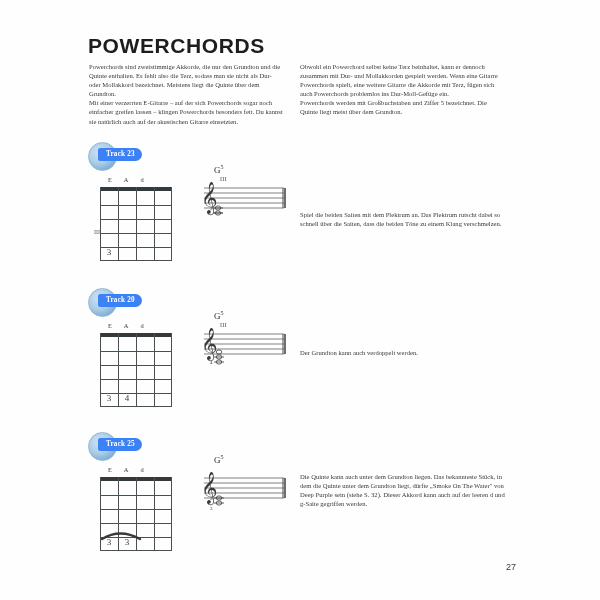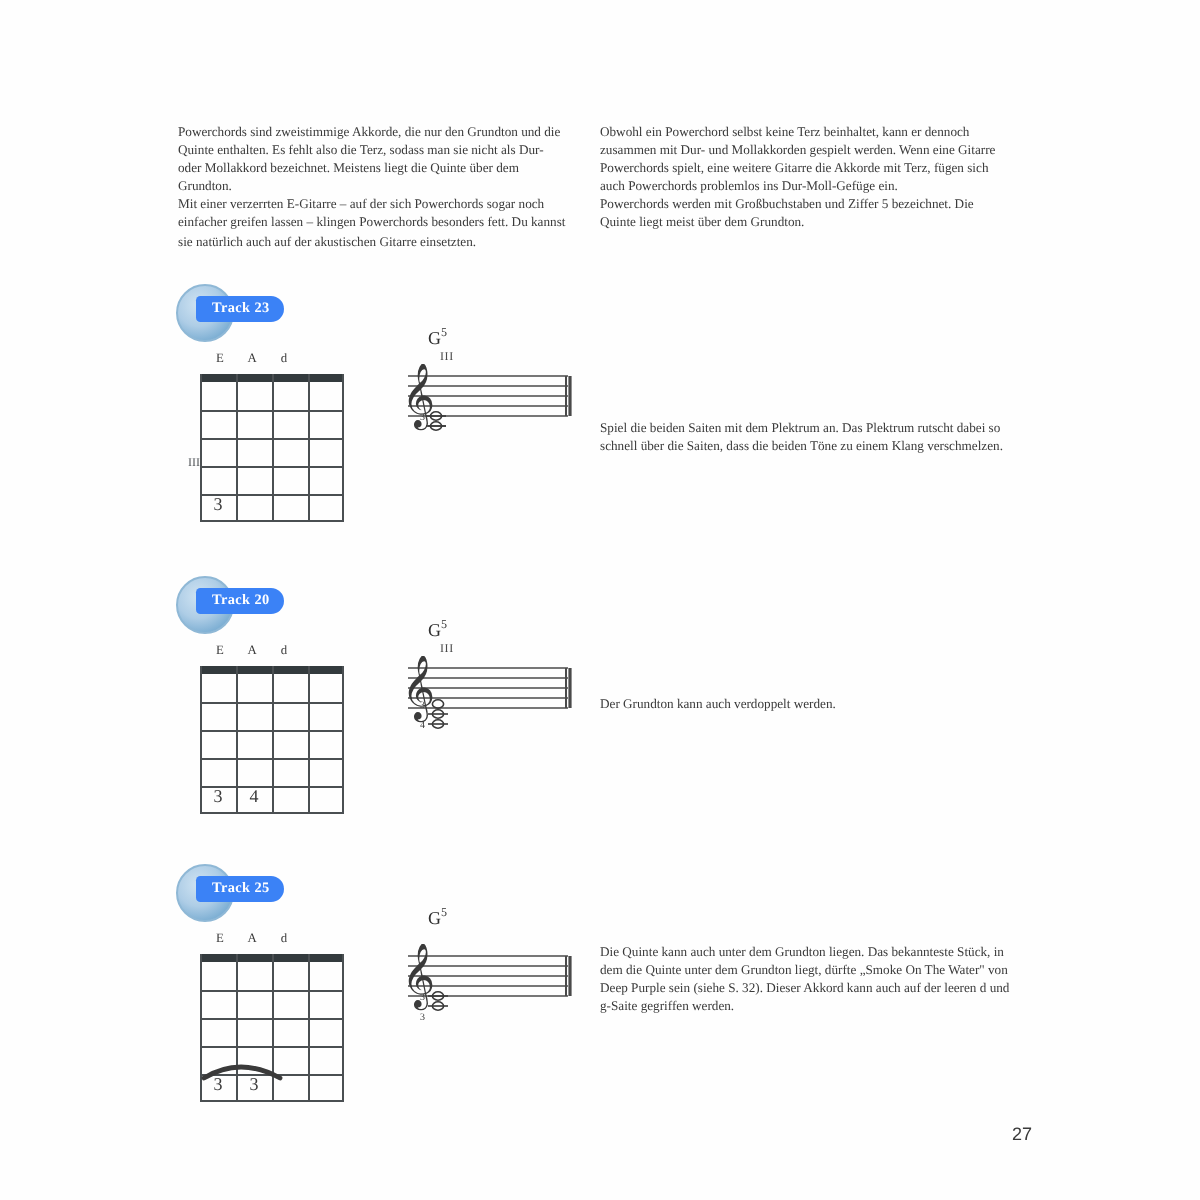--- a/index.html
+++ b/index.html
@@ -213,20 +213,21 @@
     font-family: Liberation Sans, sans-serif;
     font-size: 9px;
     color: #3a3a3a;
   }
 </style>
 </head>
 <body>
 
 <div class="page">
 
+  <div class="title">POWERCHORDS</div>
 
   <div class="intro-col intro-left">
     <p>Powerchords sind zweistimmige Akkorde, die nur den Grundton und die Quinte enthalten. Es fehlt also die Terz, sodass man sie nicht als Dur- oder Mollakkord bezeichnet. Meistens liegt die Quinte über dem Grundton.</p>
     <p>Mit einer verzerrten E-Gitarre – auf der sich Powerchords sogar noch einfacher greifen lassen – klingen Powerchords besonders fett. Du kannst sie natürlich auch auf der akustischen Gitarre einsetzten.</p>
   </div>
   <div class="intro-col intro-right">
     <p>Obwohl ein Powerchord selbst keine Terz beinhaltet, kann er dennoch zusammen mit Dur- und Mollakkorden gespielt werden. Wenn eine Gitarre Powerchords spielt, eine weitere Gitarre die Akkorde mit Terz, fügen sich auch Powerchords problemlos ins Dur-Moll-Gefüge ein.</p>
     <p>Powerchords werden mit Großbuchstaben und Ziffer 5 bezeichnet. Die Quinte liegt meist über dem Grundton.</p>
   </div>
 

